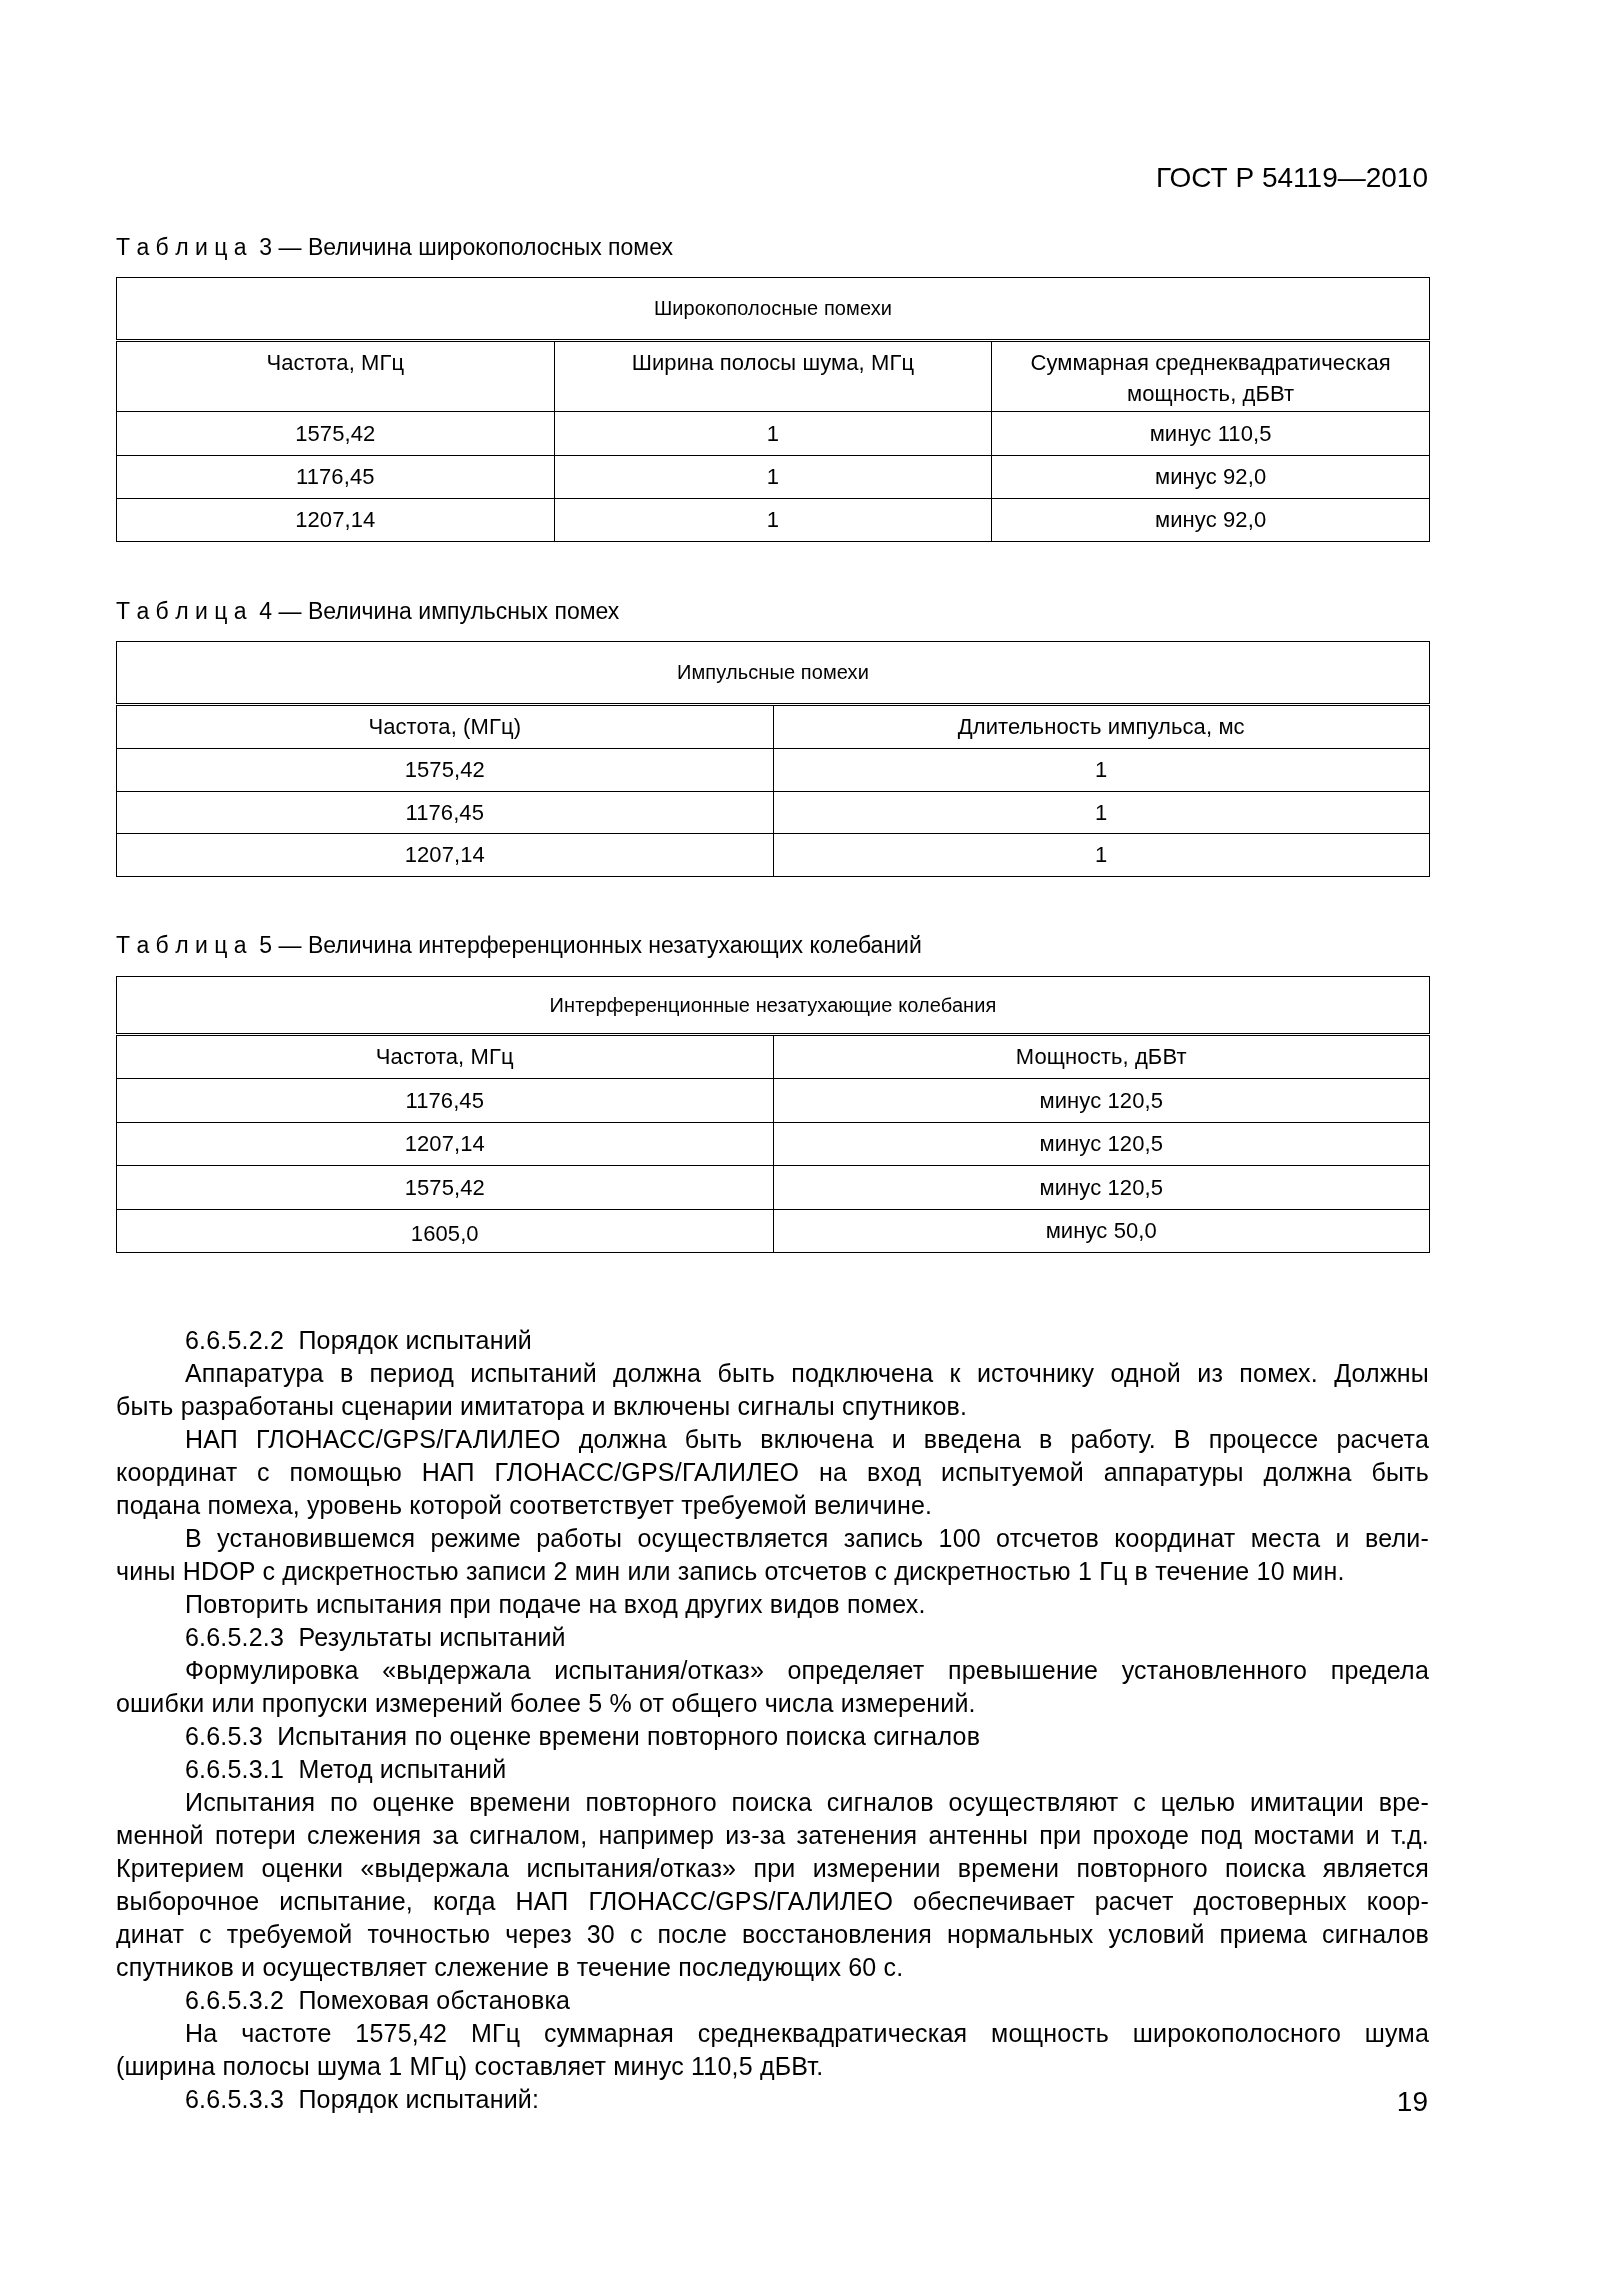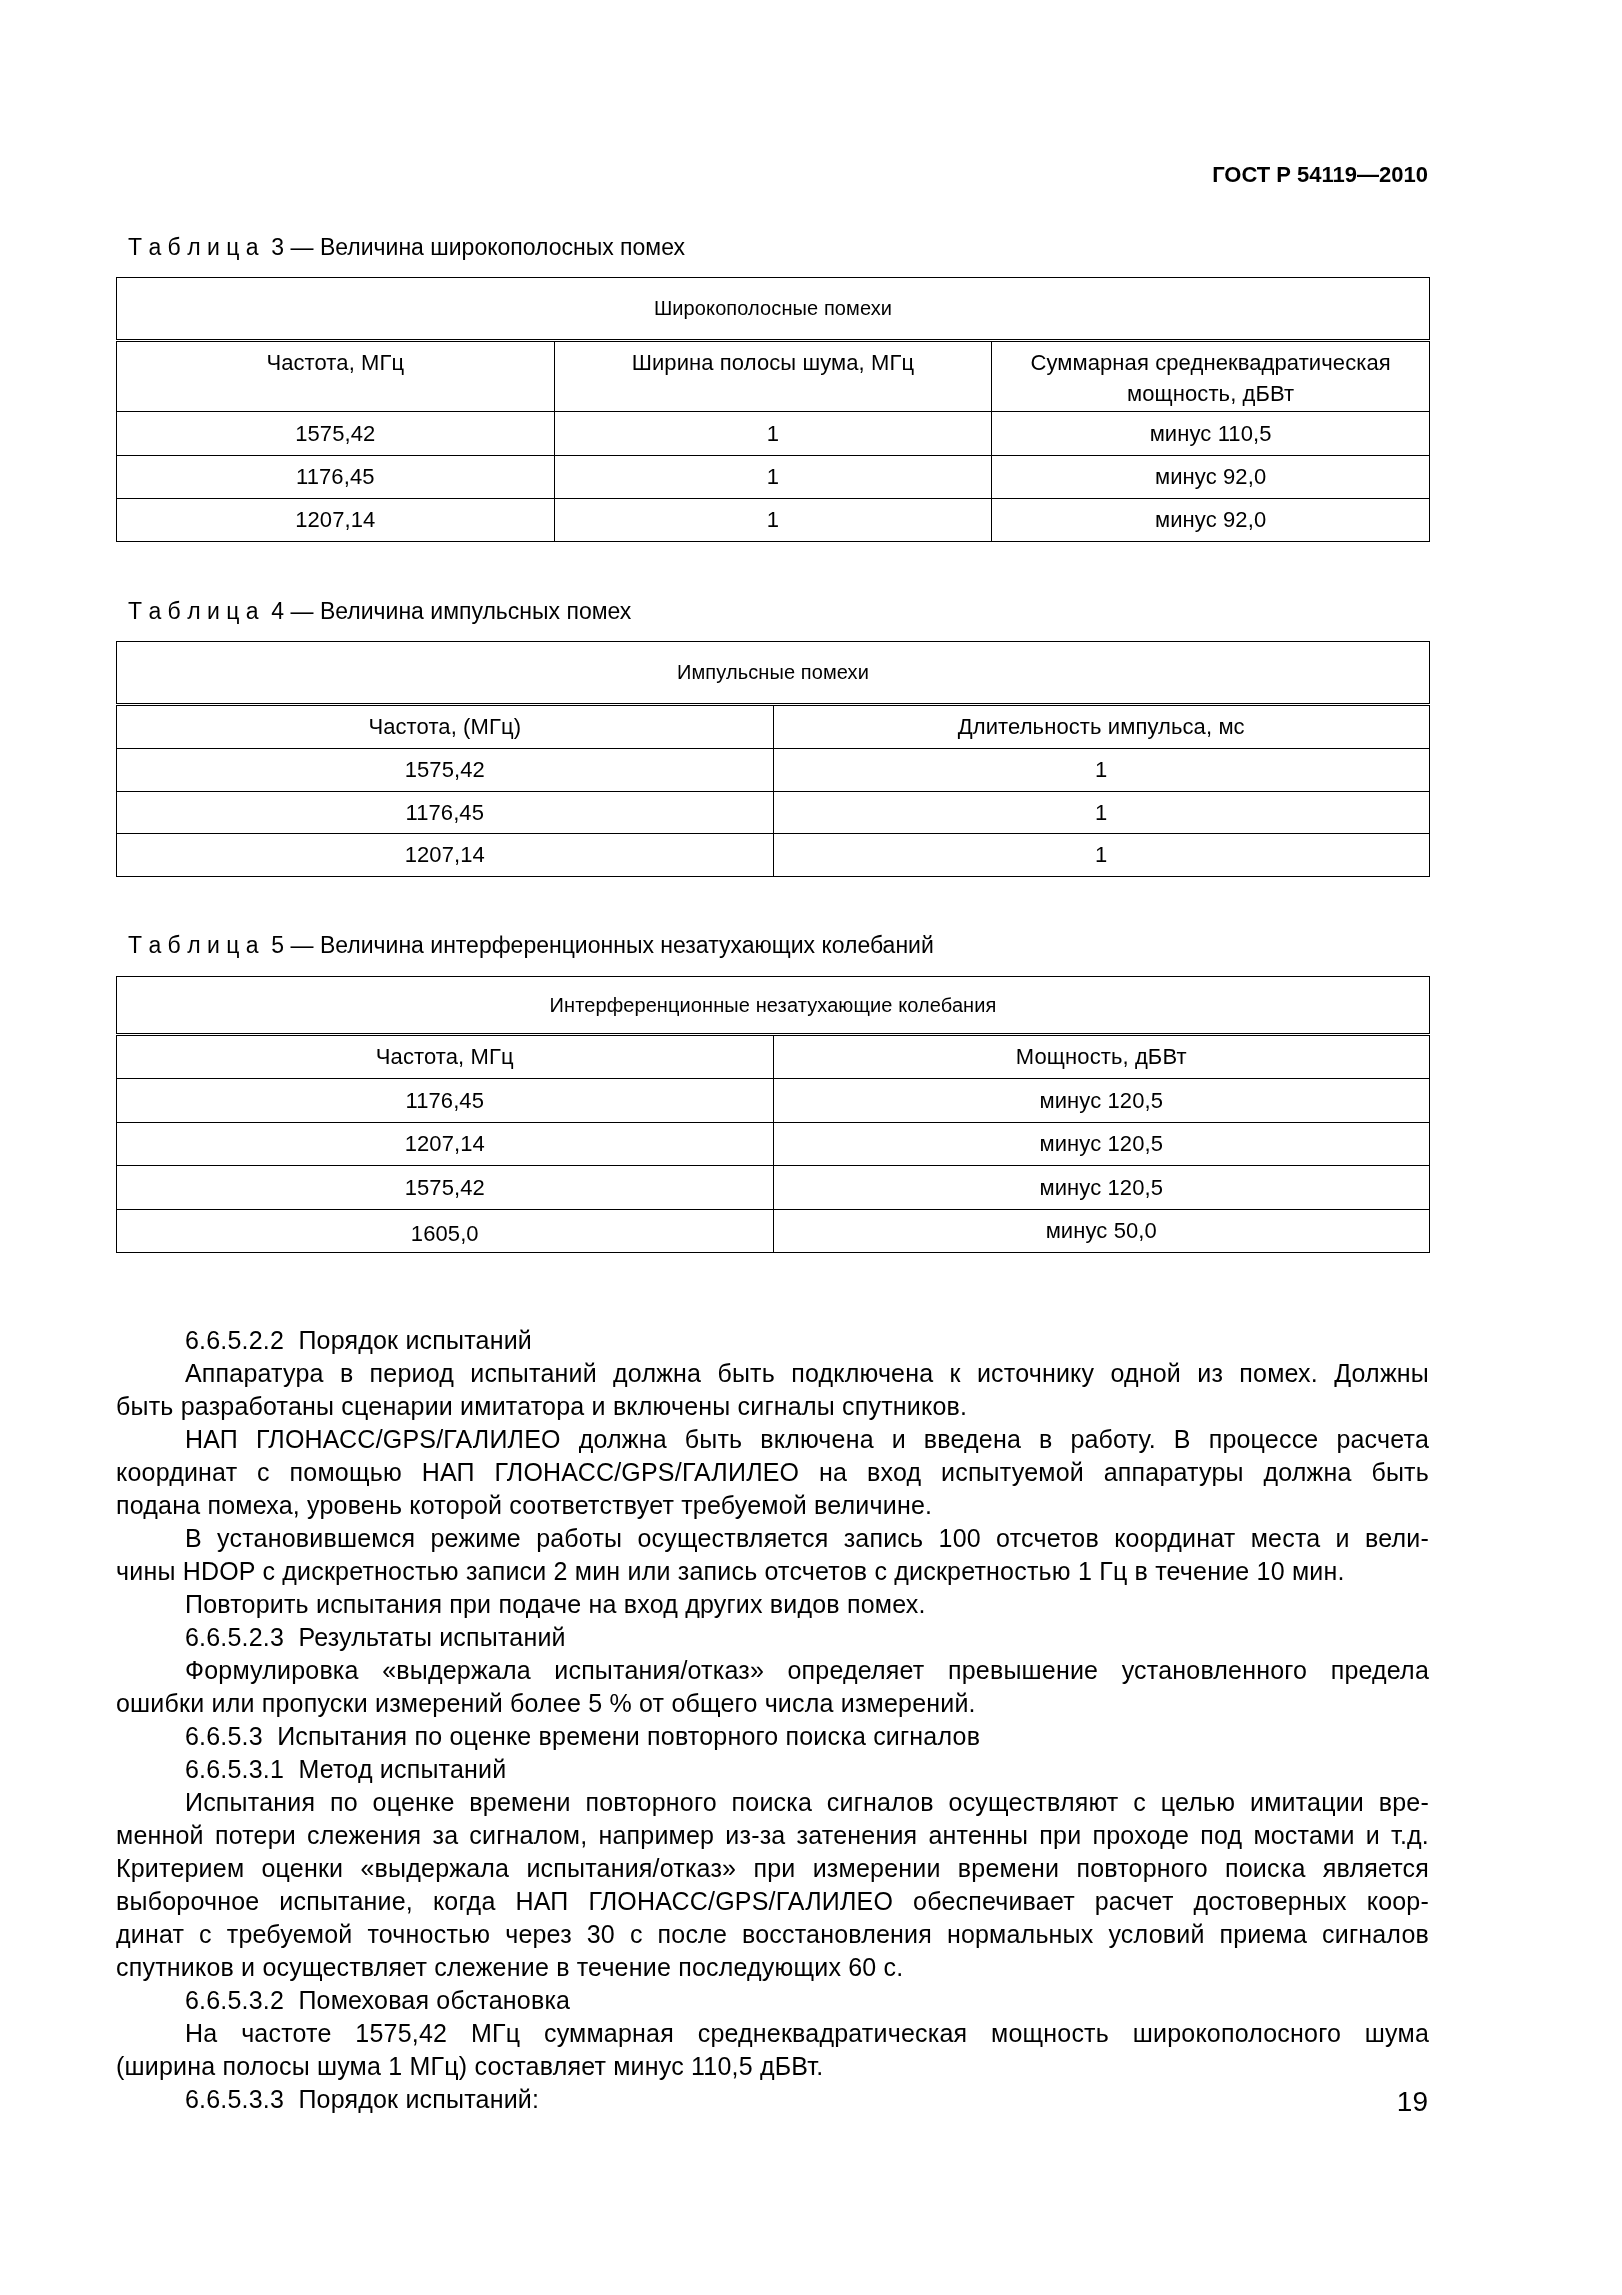--- a/index.html
+++ b/index.html
@@ -4,25 +4,25 @@
 <style>
   html, body { margin: 0; padding: 0; background: #ffffff; }
   body {
     width: 1623px; height: 2295px; position: relative; overflow: hidden;
     font-family: "Liberation Sans", sans-serif; color: #000000;
   }
   .page { position: absolute; left: 0; top: 0; width: 1623px; height: 2295px; background: #ffffff; }
 
   .doc-header {
     position: absolute; top: 162px; right: 195px;
-    font-size: 22px; font-weight: bold; line-height: 1.15; white-space: pre;
+    font-size: 28px; font-weight: normal; line-height: 1.15; white-space: pre;
   }
 
   .caption {
-    position: absolute; left: 128px;
+    position: absolute; left: 116px;
     font-size: 23px; line-height: 1.15; white-space: pre;
   }
 
   .tbl {
     position: absolute; left: 116px; width: 1314px;
     border-collapse: collapse; table-layout: fixed;
   }
   .tbl td {
     border: 1.3px solid #000000; text-align: center; vertical-align: middle;
     font-size: 22px; line-height: 1.15; padding: 0 7.9px; letter-spacing: 0.1px;

